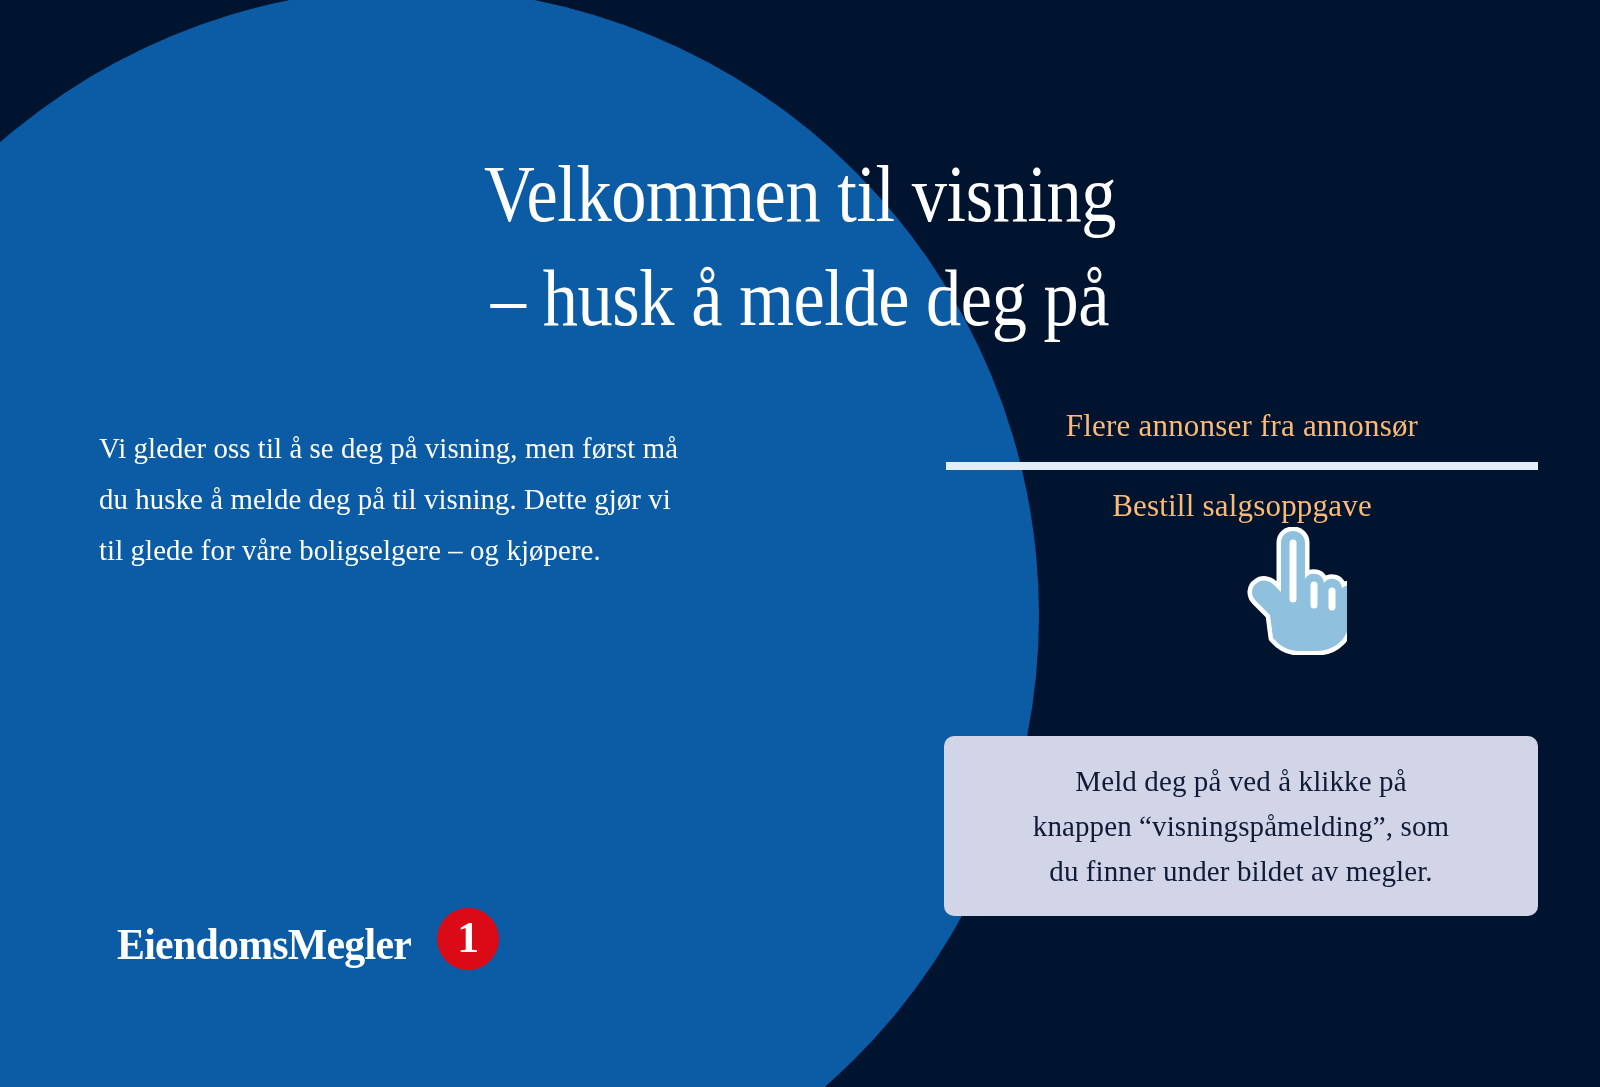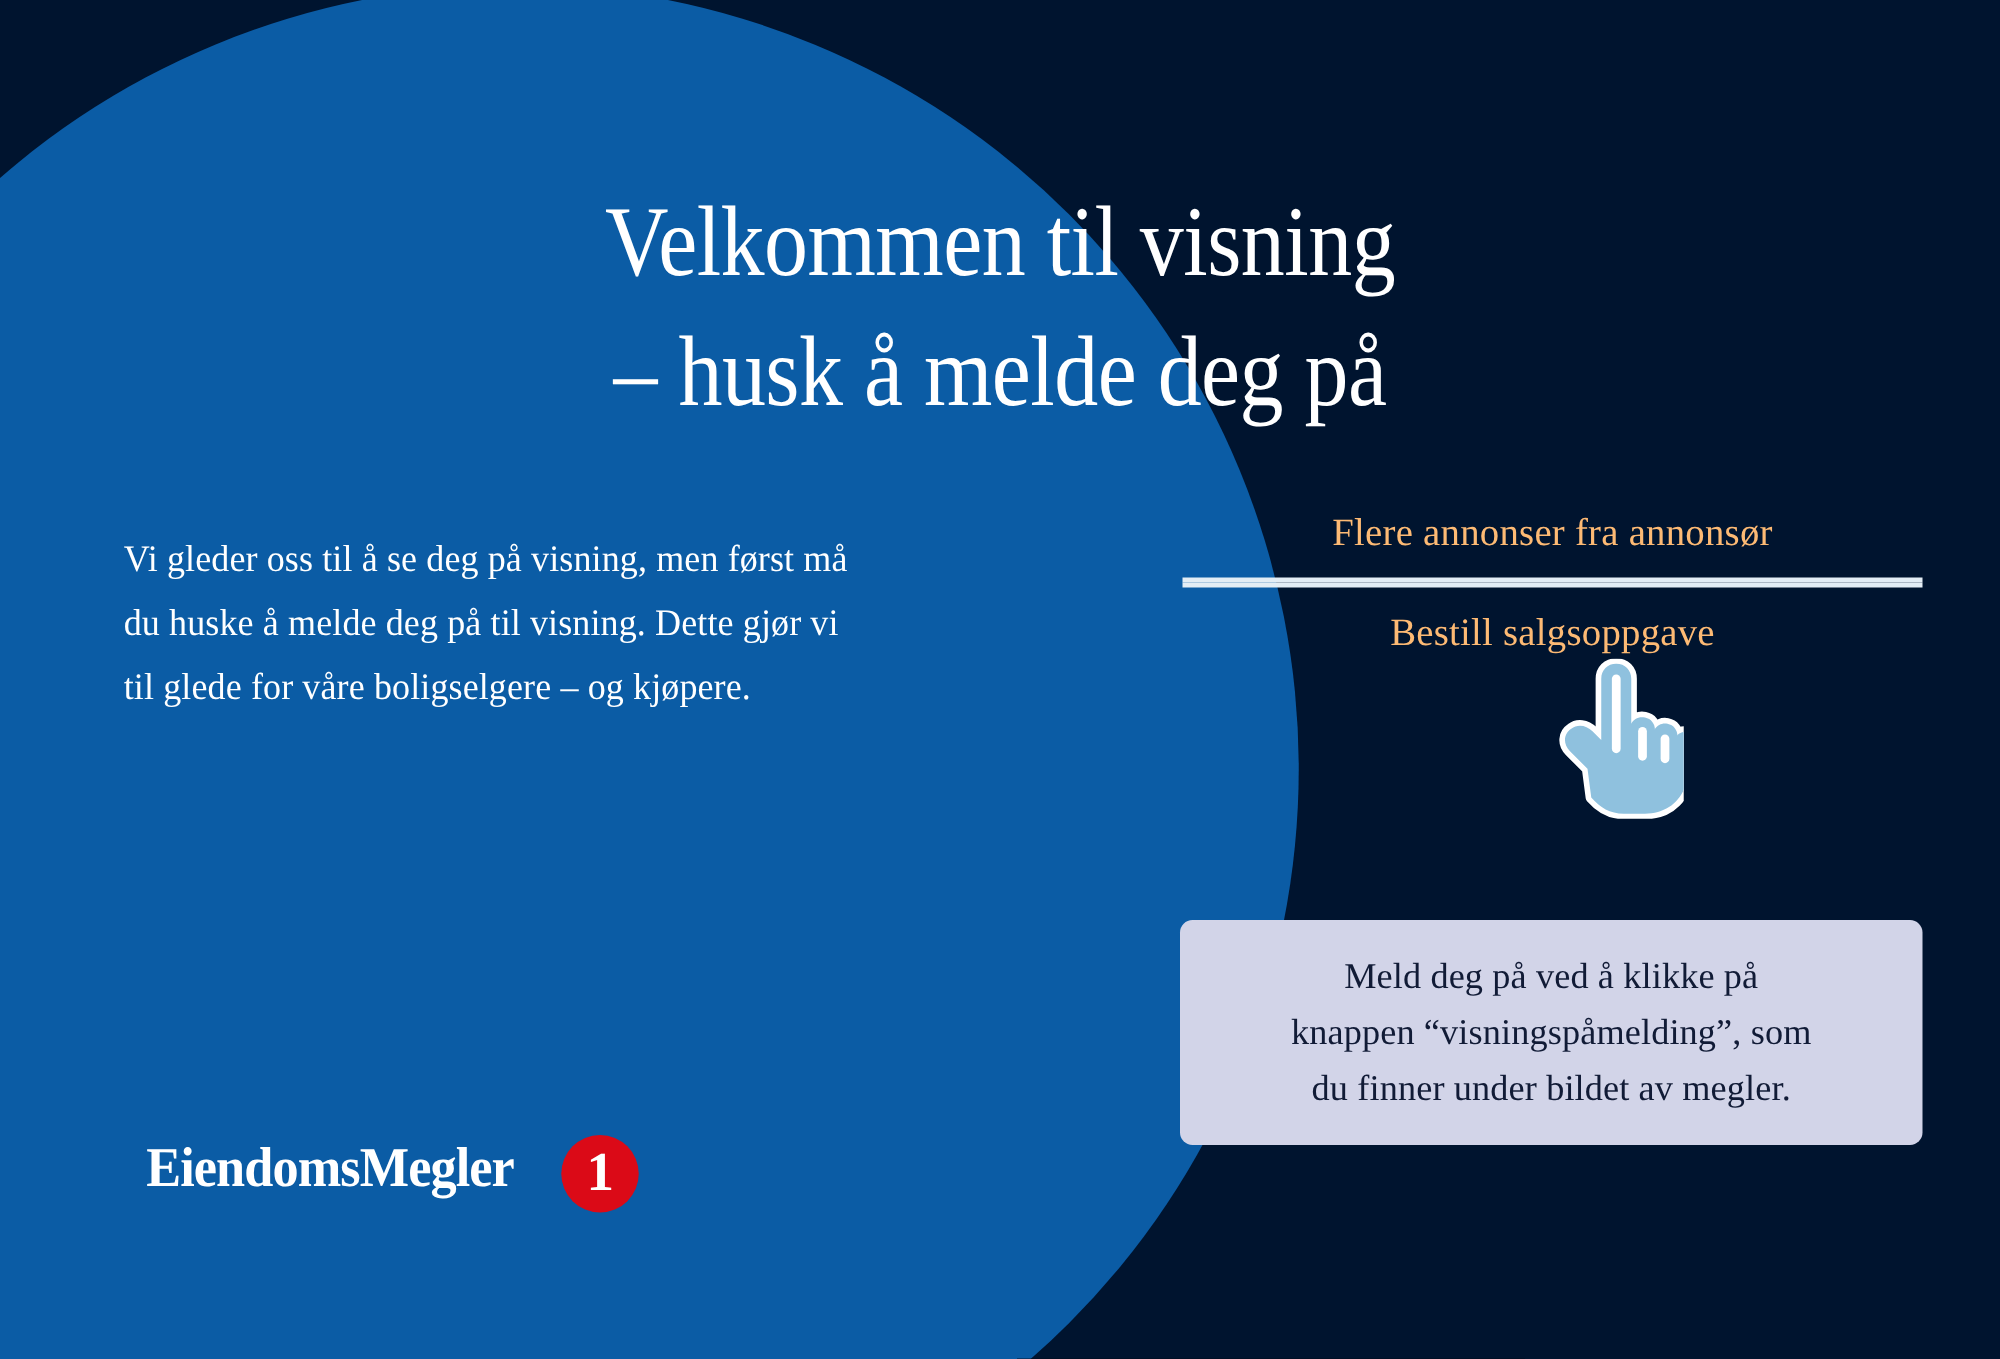--- a/index.html
+++ b/index.html
@@ -77,22 +77,22 @@
     letter-spacing: 0.2px;
     white-space: pre-line;
   }
 
   
   .logo {
     position: absolute;
     left: 117px;
     top: 908px;
     display: flex;
-    align-items: flex-start;
-    gap: 16px;
+    align-items: flex-end;
+    gap: 4px;
   }
   .logo-word {
     color: #FFFFFF;
     font-size: 45px;
     line-height: 52px;
     font-weight: 700;
     letter-spacing: -0.8px;
     transform: scaleX(0.93);
     transform-origin: 0 50%;
   }

